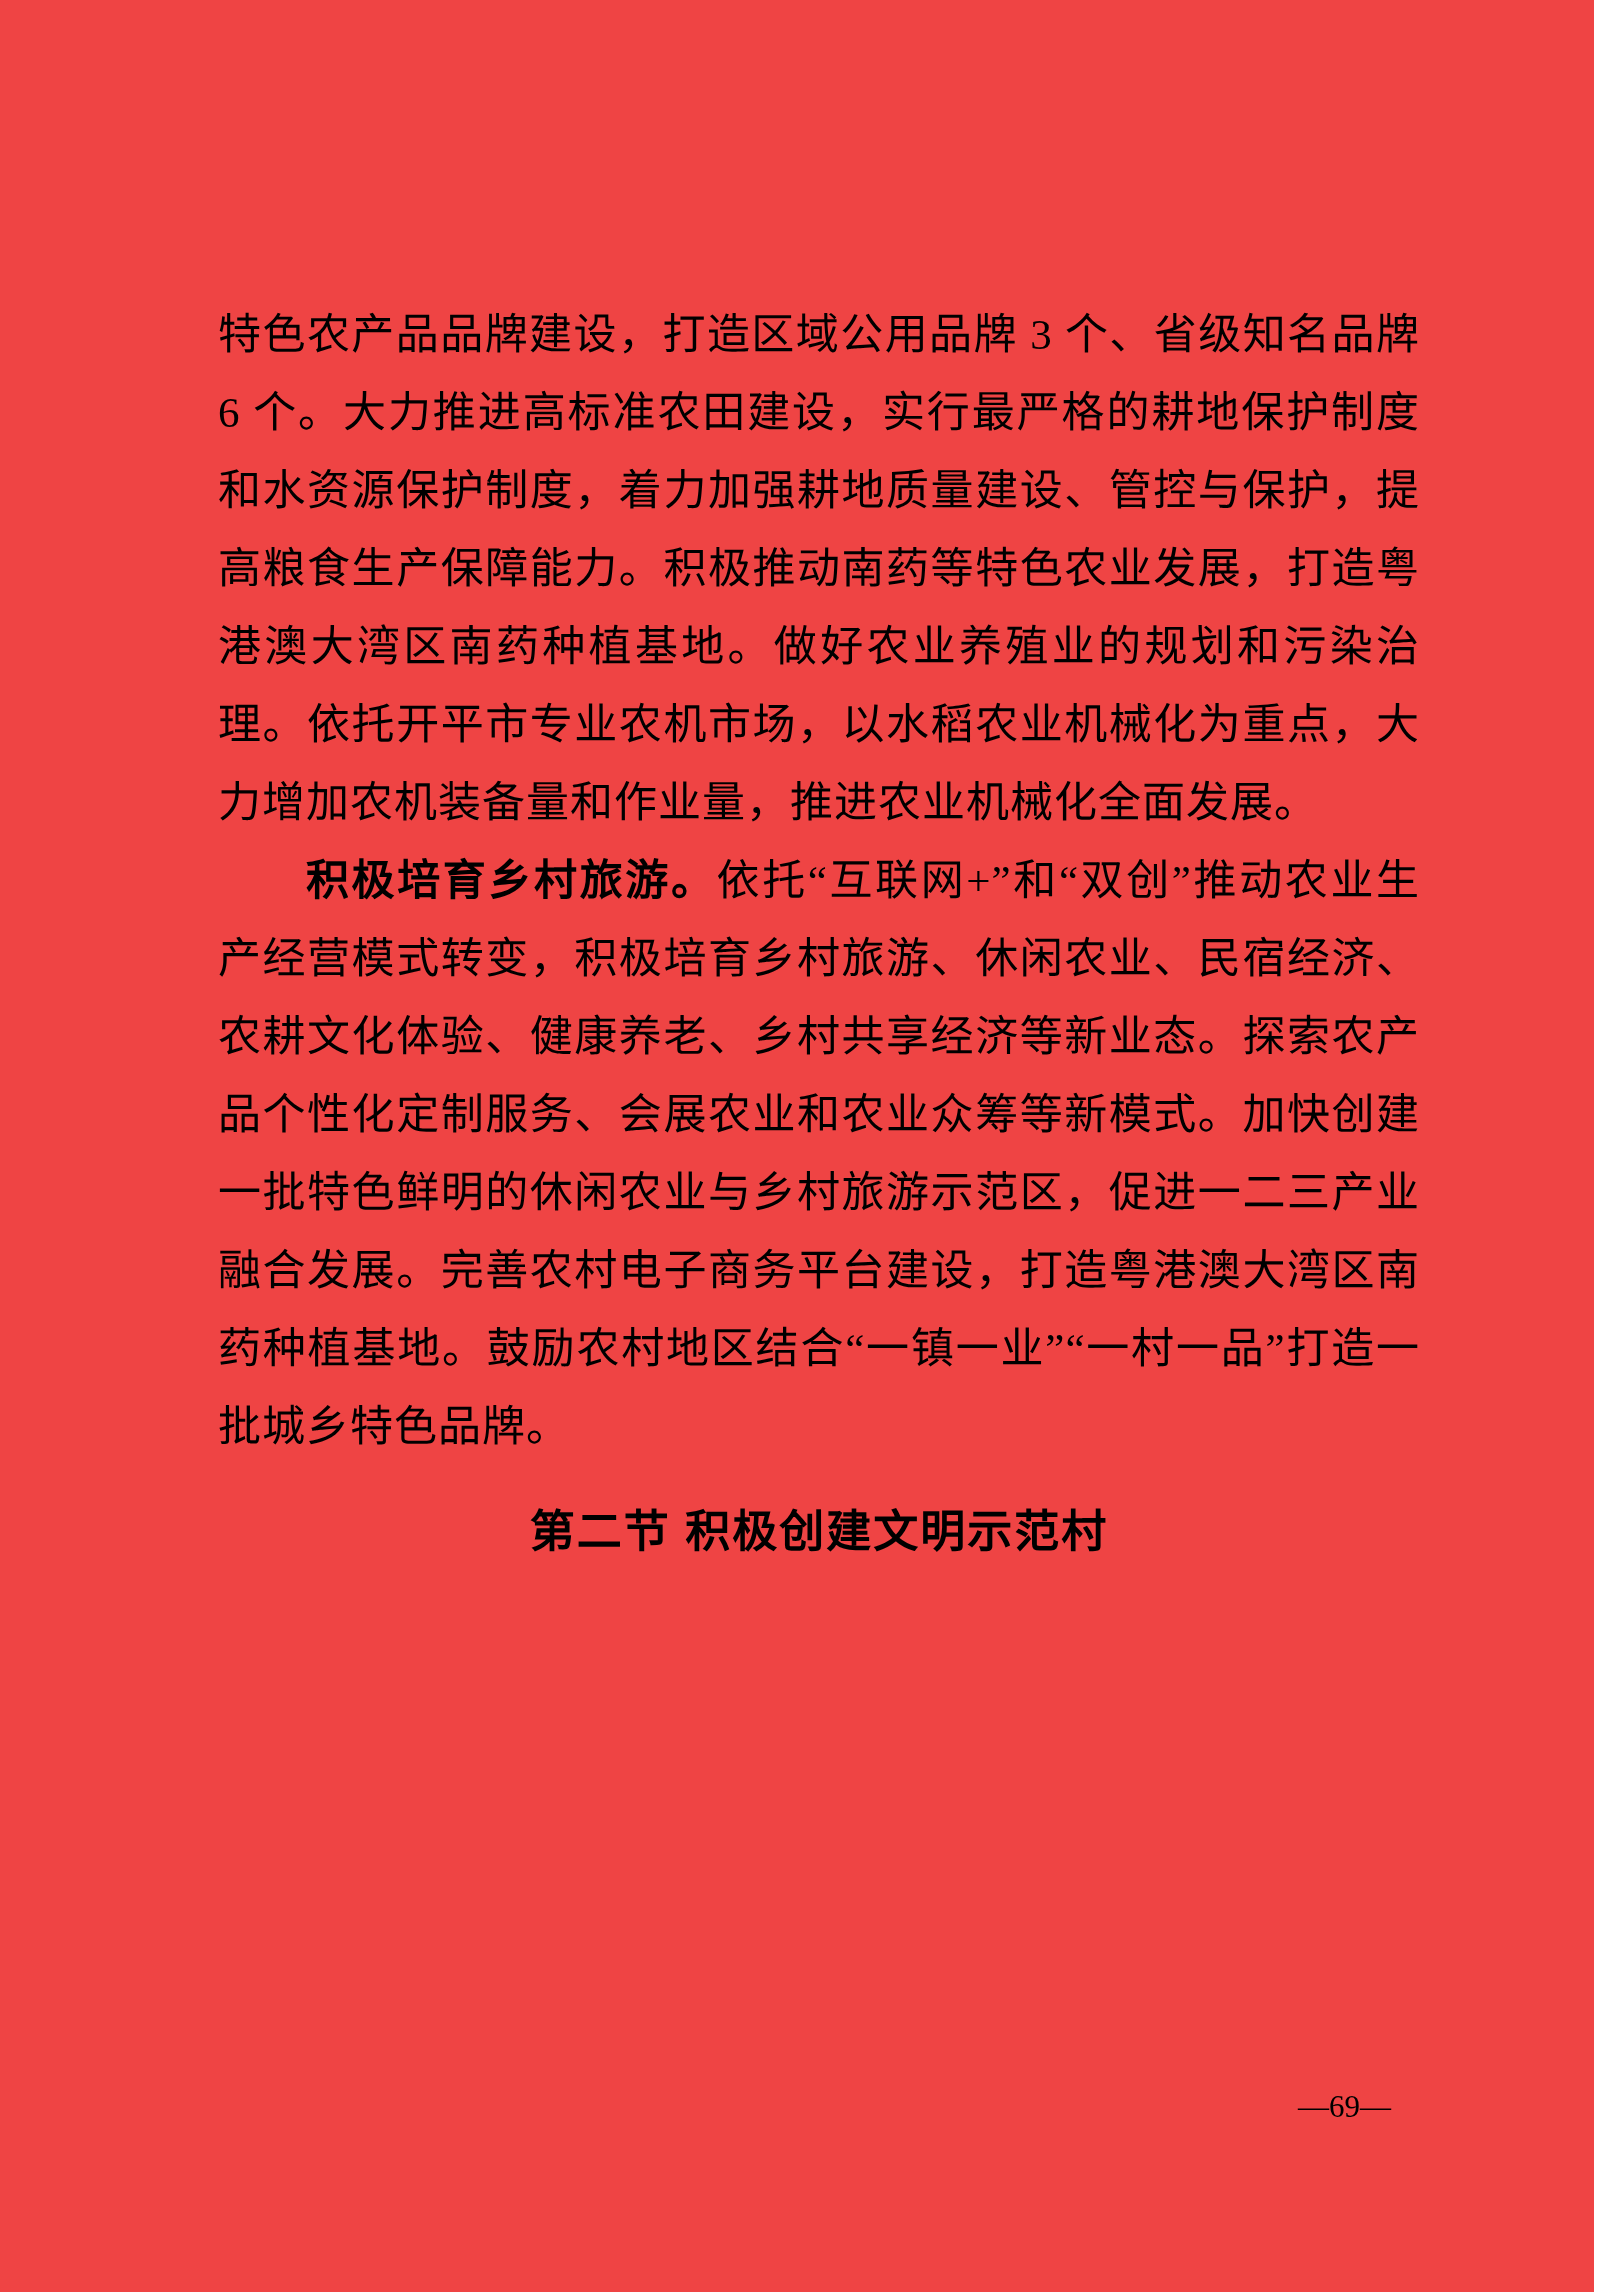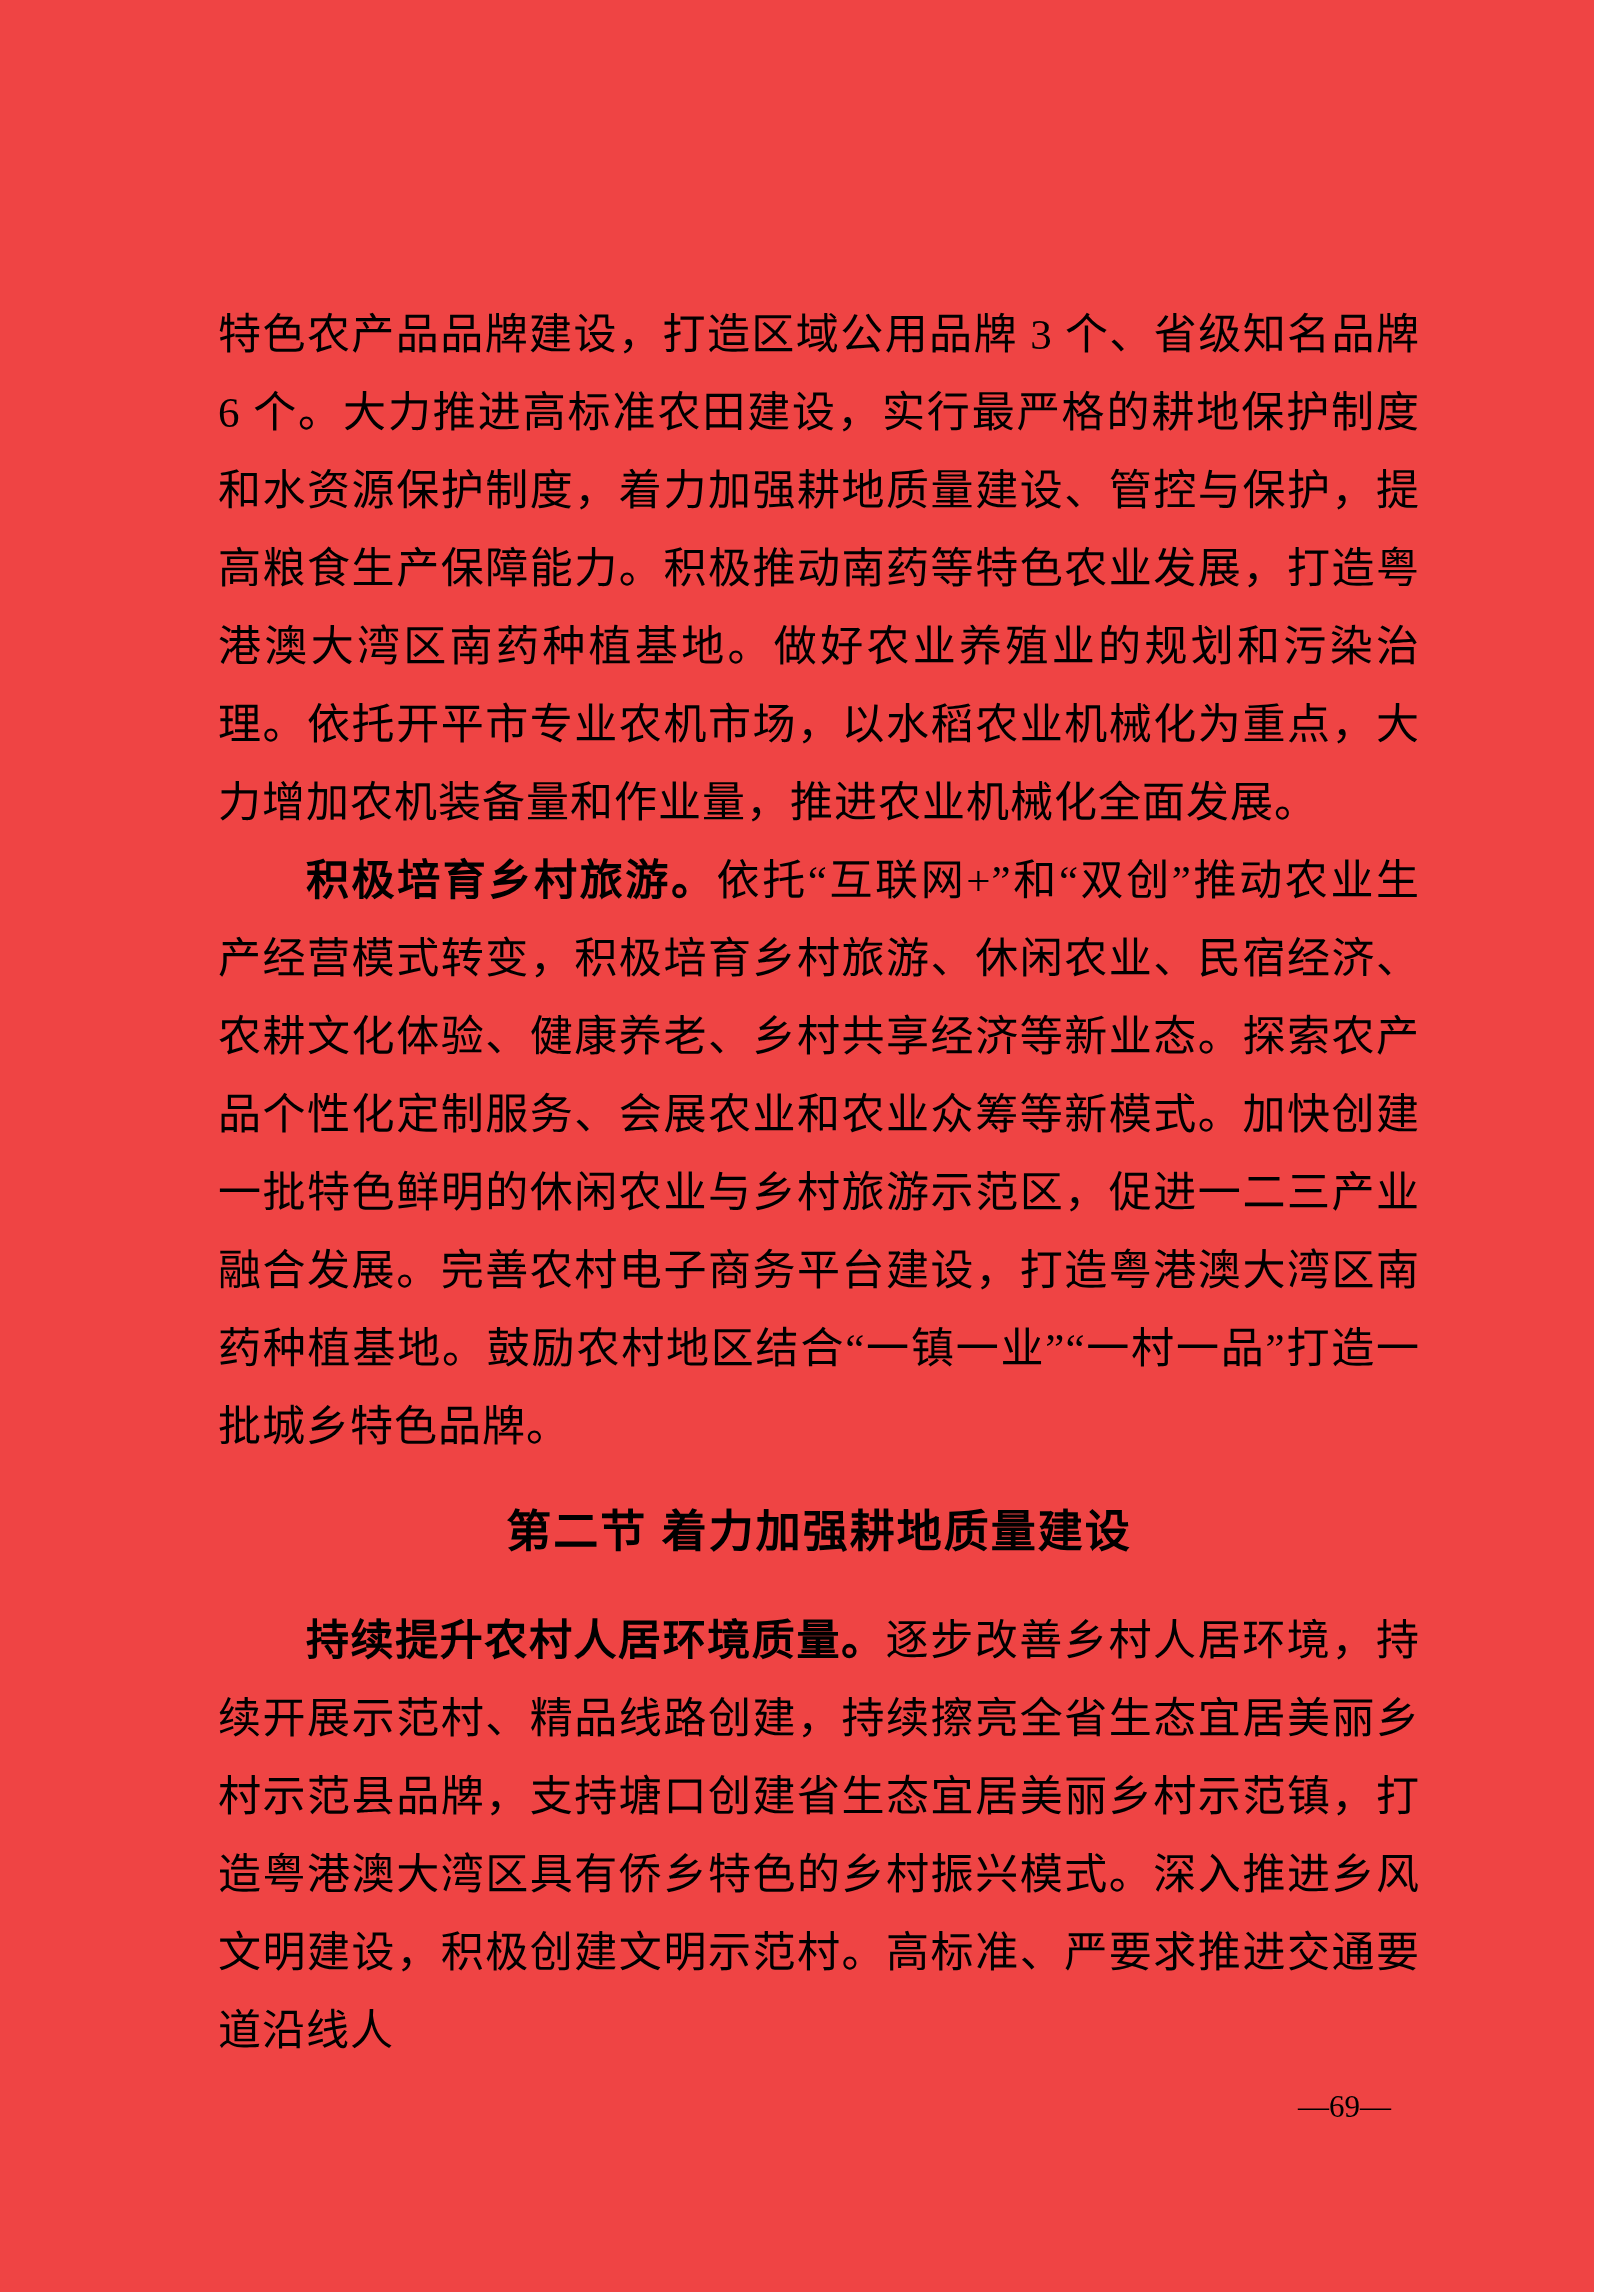--- a/index.html
+++ b/index.html
@@ -59,21 +59,20 @@
 </head>
 <body>
 
 <div class="page">
   <div class="content">
 
     <p class="para"><span>特色农产品品牌建设，打造区域公用品牌 3 个、省级知名品牌 6 个。大力推进高标准农田建设，实行最严格的耕地保护制度和水资源保护制度，着力加强耕地质量建设、管控与保护，提高粮食生产保障能力。积极推动南药等特色农业发展，打造粤港澳大湾区南药种植基地。做好农业养殖业的规划和污染治理。依托开平市专业农机市场，以水稻农业机械化为重点，大力增加农机装备量和作业量，推进农业机械化全面发展。</span></p>
 
     <p class="para indented"><span class="lead">积极培育乡村旅游。</span><span>依托“互联网+”和“双创”推动农业生产经营模式转变，积极培育乡村旅游、休闲农业、民宿经济、农耕文化体验、健康养老、乡村共享经济等新业态。探索农产品个性化定制服务、会展农业和农业众筹等新模式。加快创建一批特色鲜明的休闲农业与乡村旅游示范区，促进一二三产业融合发展。完善农村电子商务平台建设，打造粤港澳大湾区南药种植基地。鼓励农村地区结合“一镇一业”“一村一品”打造一批城乡特色品牌。</span></p>
 
-    <h2 class="section-heading">第二节 着力加强耕地质量建设</h2>
+    <h2 class="section-heading">第二节 积极创建文明示范村</h2>
 
-    <p class="para indented"><span class="lead">持续提升农村人居环境质量。</span><span>逐步改善乡村人居环境，持续开展示范村、精品线路创建，持续擦亮全省生态宜居美丽乡村示范县品牌，支持塘口创建省生态宜居美丽乡村示范镇，打造粤港澳大湾区具有侨乡特色的乡村振兴模式。深入推进乡风文明建设，积极创建文明示范村。高标准、严要求推进交通要道沿线人</span></p>
 
   </div>
 
   <div class="page-number">—69—</div>
 </div>
 
 
 </body></html>

